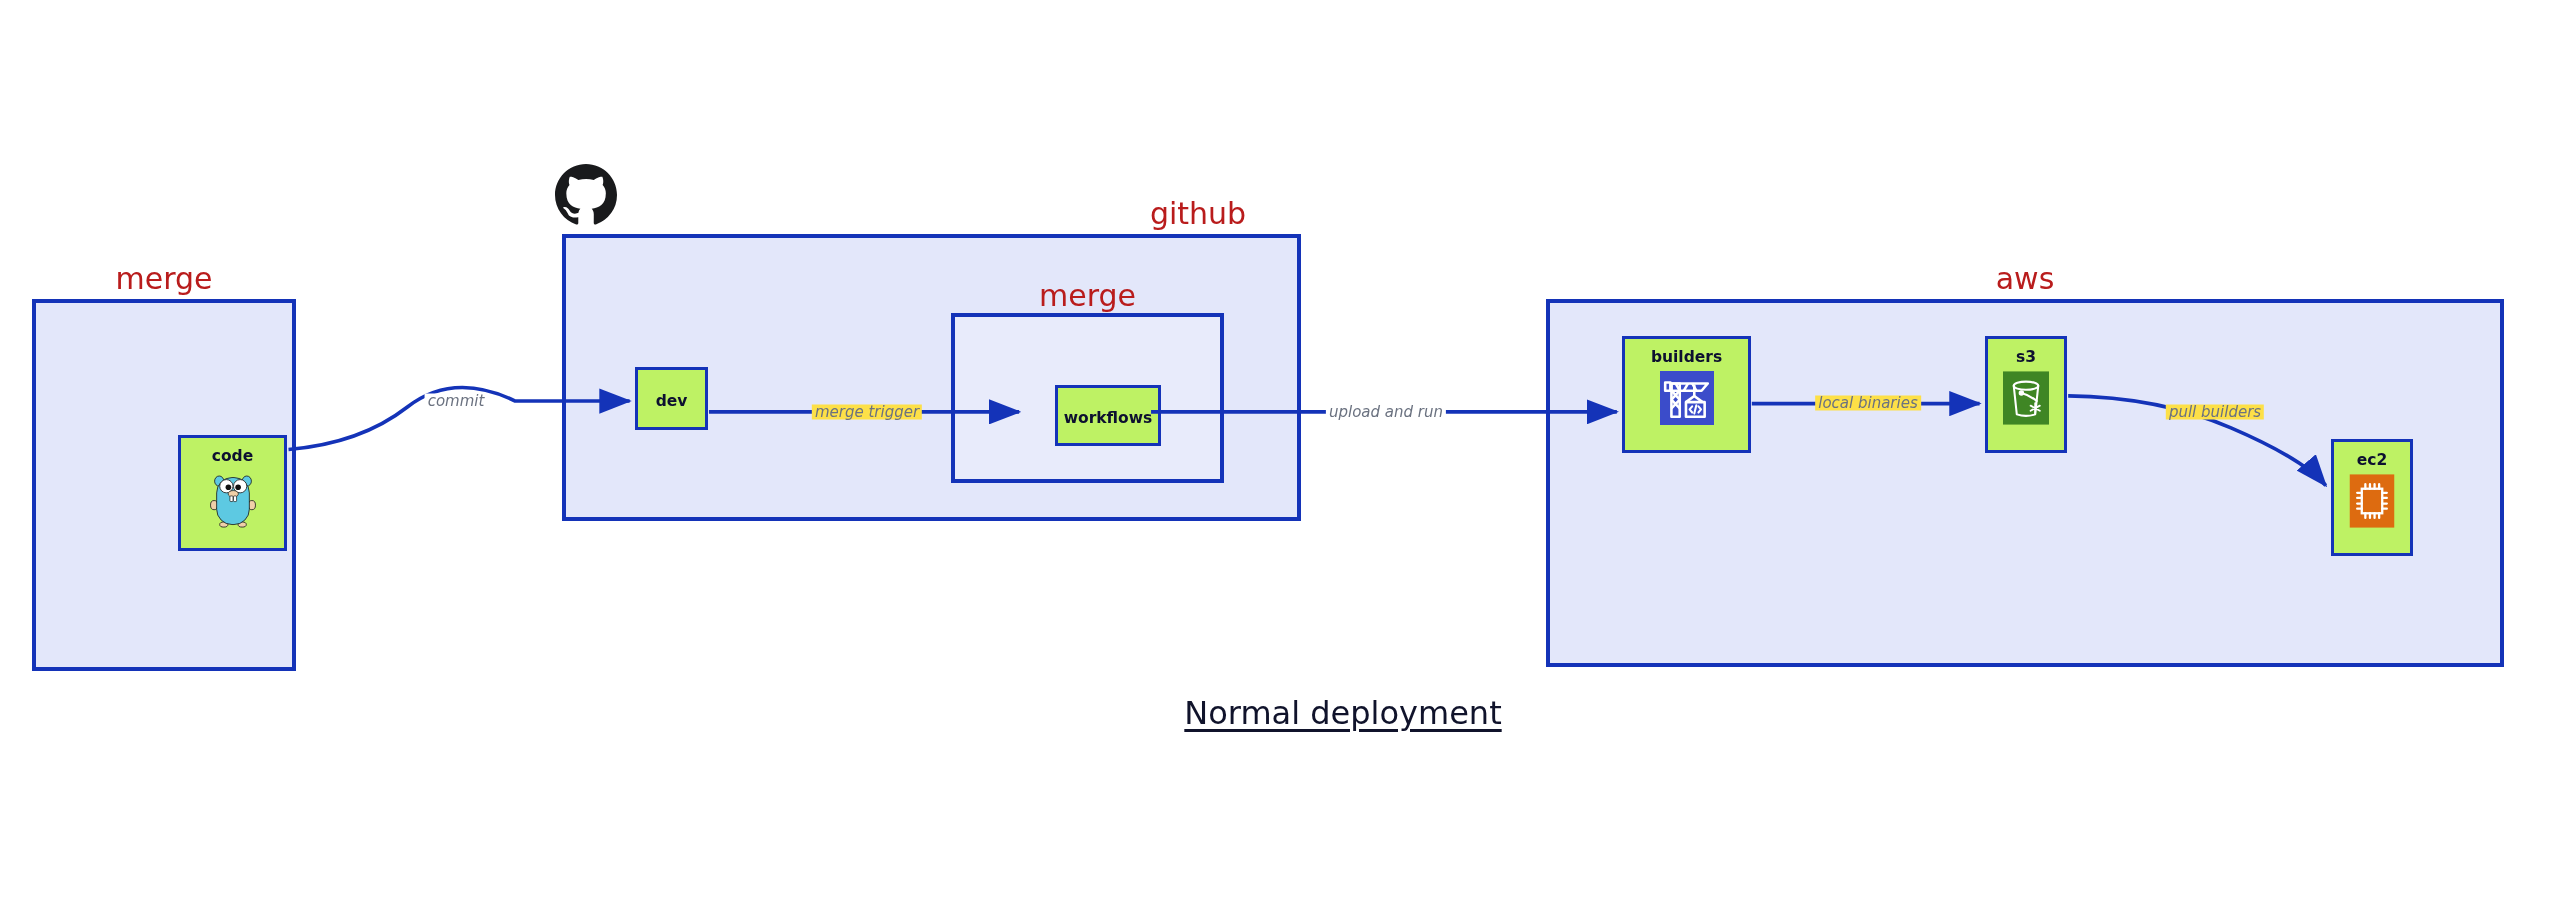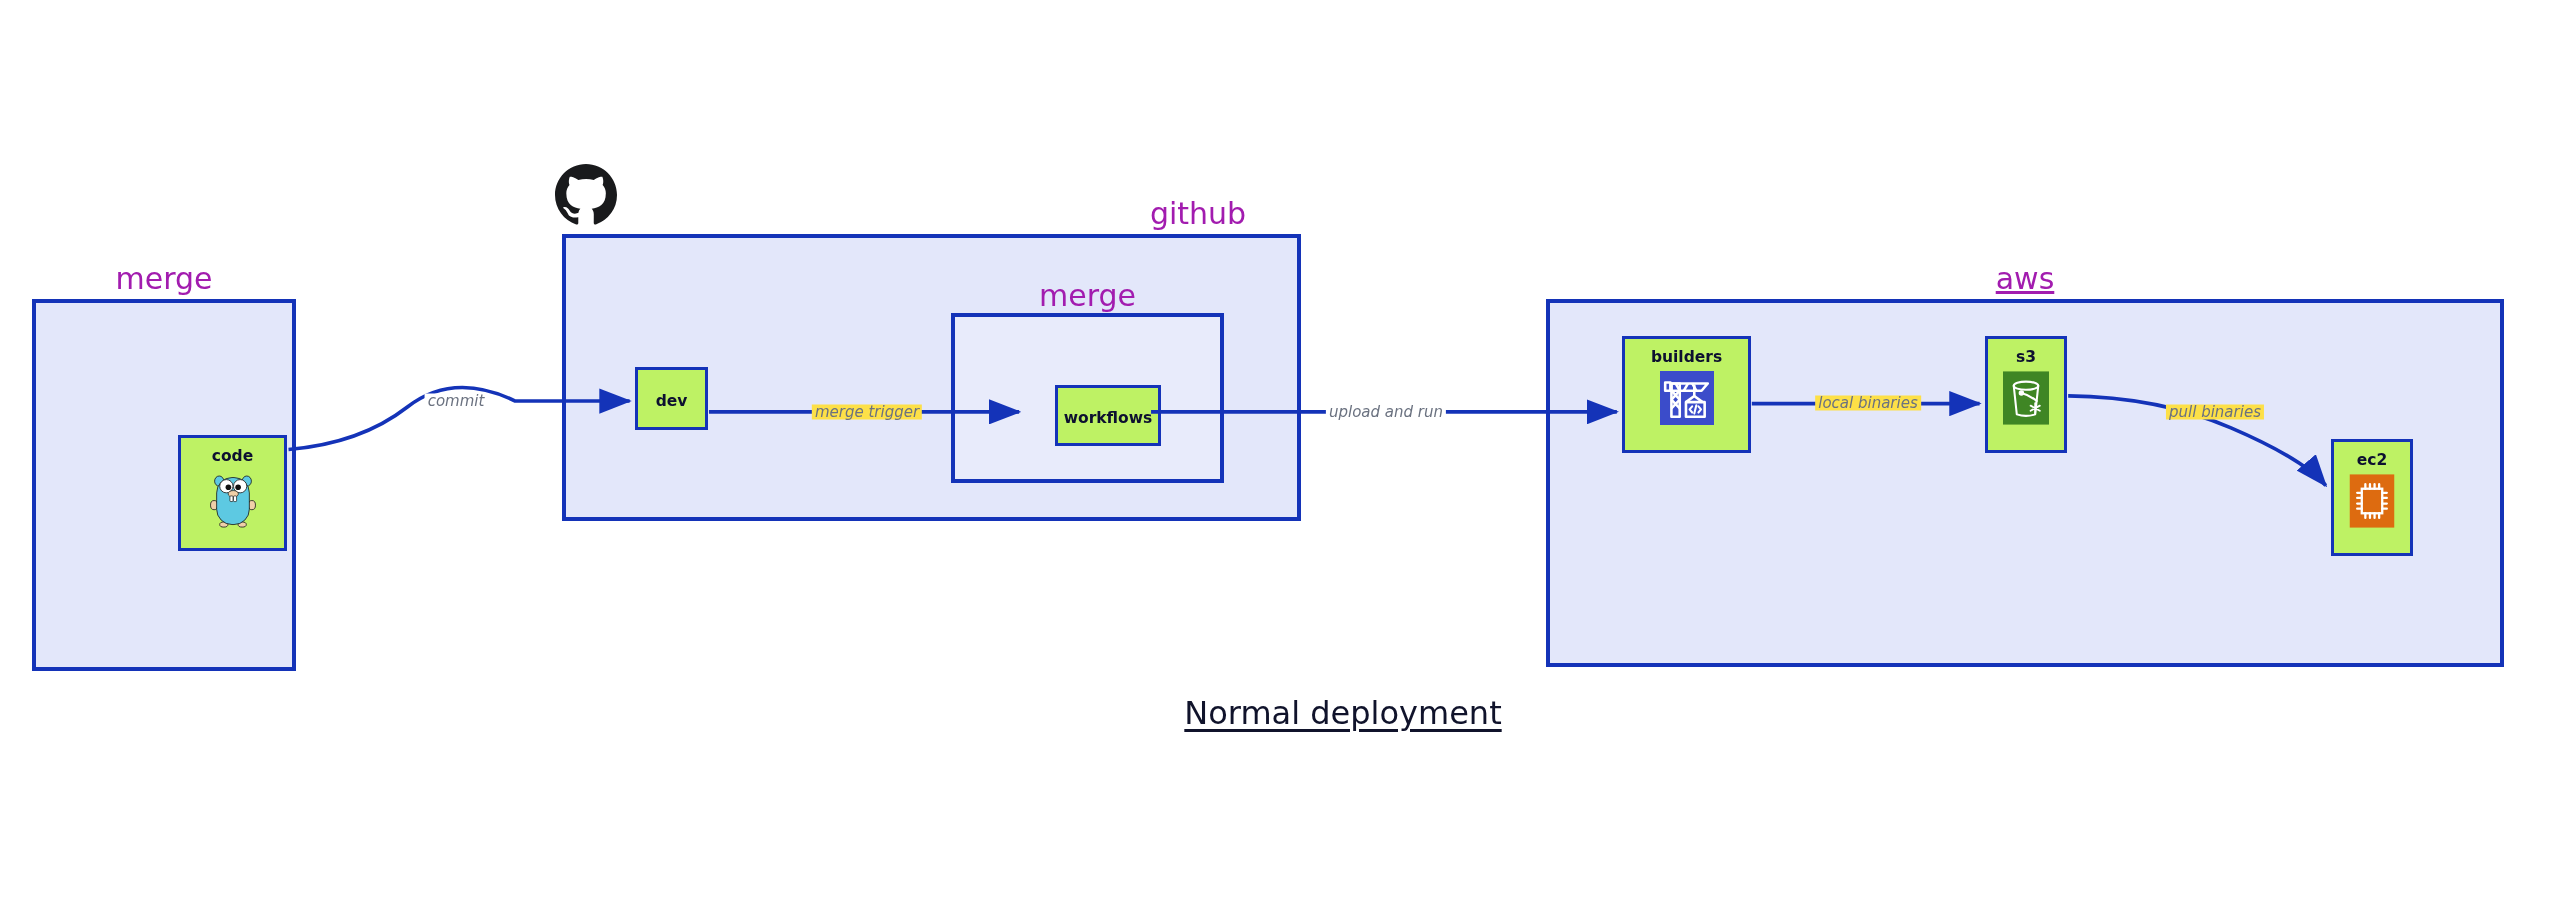--- a/index.html
+++ b/index.html
@@ -28,21 +28,21 @@
     position: absolute;
     background: #e3e7fa;
     border: 4.1px solid #1433b8;
     box-sizing: border-box;
   }
   .group.sub {
     background: #e8ebfb;
   }
   .group-label {
     position: absolute;
-    color: #a21caf;
+    color: #b91c1c;
     font-size: 30px;
     font-weight: 400;
     white-space: nowrap;
     text-align: center;
     line-height: 1;
   }
 
   
   .node {
     position: absolute;
@@ -115,21 +115,21 @@
   <div class="group" id="group-local" style="left: 32px; top: 299px; width: 264px; height: 372px;"></div>
   <div class="group-label" id="label-local" style="left: 32px; width: 264px; top: 264px;">merge</div>
 
   <div class="group" id="group-github" style="left: 562px; top: 234px; width: 739px; height: 287px;"></div>
   <div class="group-label" id="label-github" style="left: 1095px; width: 206px; top: 199px;">github</div>
 
   <div class="group sub" id="group-master" style="left: 951px; top: 313px; width: 273px; height: 170px;"></div>
   <div class="group-label" id="label-master" style="left: 951px; width: 273px; top: 281px;">merge</div>
 
   <div class="group" id="group-aws" style="left: 1546px; top: 299px; width: 958px; height: 368px;"></div>
-  <div class="group-label" id="label-aws" style="left: 1546px; width: 958px; top: 264px; text-decoration: underline;">aws</div>
+  <div class="group-label" id="label-aws" style="left: 1546px; width: 958px; top: 264px;">aws</div>
 
   <div id="github-logo" style="left: 555px; top: 164px;">
     <svg width="62" height="62" viewBox="0 0 16 16" aria-hidden="true">
       <path fill="#191a1c" d="M8 0C3.58 0 0 3.58 0 8c0 3.54 2.29 6.53 5.47 7.59.4.07.55-.17.55-.38
         0-.19-.01-.82-.01-1.49-2.01.37-2.53-.49-2.69-.94-.09-.23-.48-.94-.82-1.13-.28-.15-.68-.52-.01-.53.63-.01
         1.08.58 1.23.82.72 1.21 1.87.87 2.33.66.07-.52.28-.87.51-1.07-1.78-.2-3.64-.89-3.64-3.95
         0-.87.31-1.59.82-2.15-.08-.2-.36-1.02.08-2.12 0 0 .67-.21 2.2.82.64-.18 1.32-.27 2-.27.68 0
         1.36.09 2 .27 1.53-1.04 2.2-.82 2.2-.82.44 1.1.16 1.92.08 2.12.51.56.82 1.27.82 2.15 0
         3.07-1.87 3.75-3.65 3.95.29.25.54.73.54 1.48 0 1.07-.01 1.93-.01 2.2 0 .21.15.46.55.38A8.01 8.01 0
         0 0 16 8c0-4.42-3.58-8-8-8z"></path>
@@ -250,18 +250,18 @@
       <path id="edge-upload-and-run" d="M2234 799 L3138 799"></path>
       <path id="edge-upload-binaries" d="M3400 783 L3842 783"></path>
       <path id="edge-pull-binaries" d="M4014 768 Q4190 770 4330 830 T4514 942"></path>
     </g>
   </svg>
 
   <div class="edge-label onwhite" id="edgelabel-commit" style="left: 456px; top: 401px;">commit</div>
   <div class="edge-label onlav" id="edgelabel-merge-trigger" style="left: 867px; top: 412px;">merge trigger</div>
   <div class="edge-label onwhite" id="edgelabel-upload-and-run" style="left: 1386px; top: 412px;">upload and run</div>
   <div class="edge-label onlav" id="edgelabel-upload-binaries" style="left: 1868px; top: 403px;">local binaries</div>
-  <div class="edge-label onlav" id="edgelabel-pull-binaries" style="left: 2215px; top: 412px;">pull binaries</div>
+  <div class="edge-label onlav" id="edgelabel-pull-binaries" style="left: 2215px; top: 412px;">pull builders</div>
 
   <div id="diagram-title" style="left: 1343px; top: 697px;">Normal deployment</div>
 
 </div>
 
 
 </body></html>

